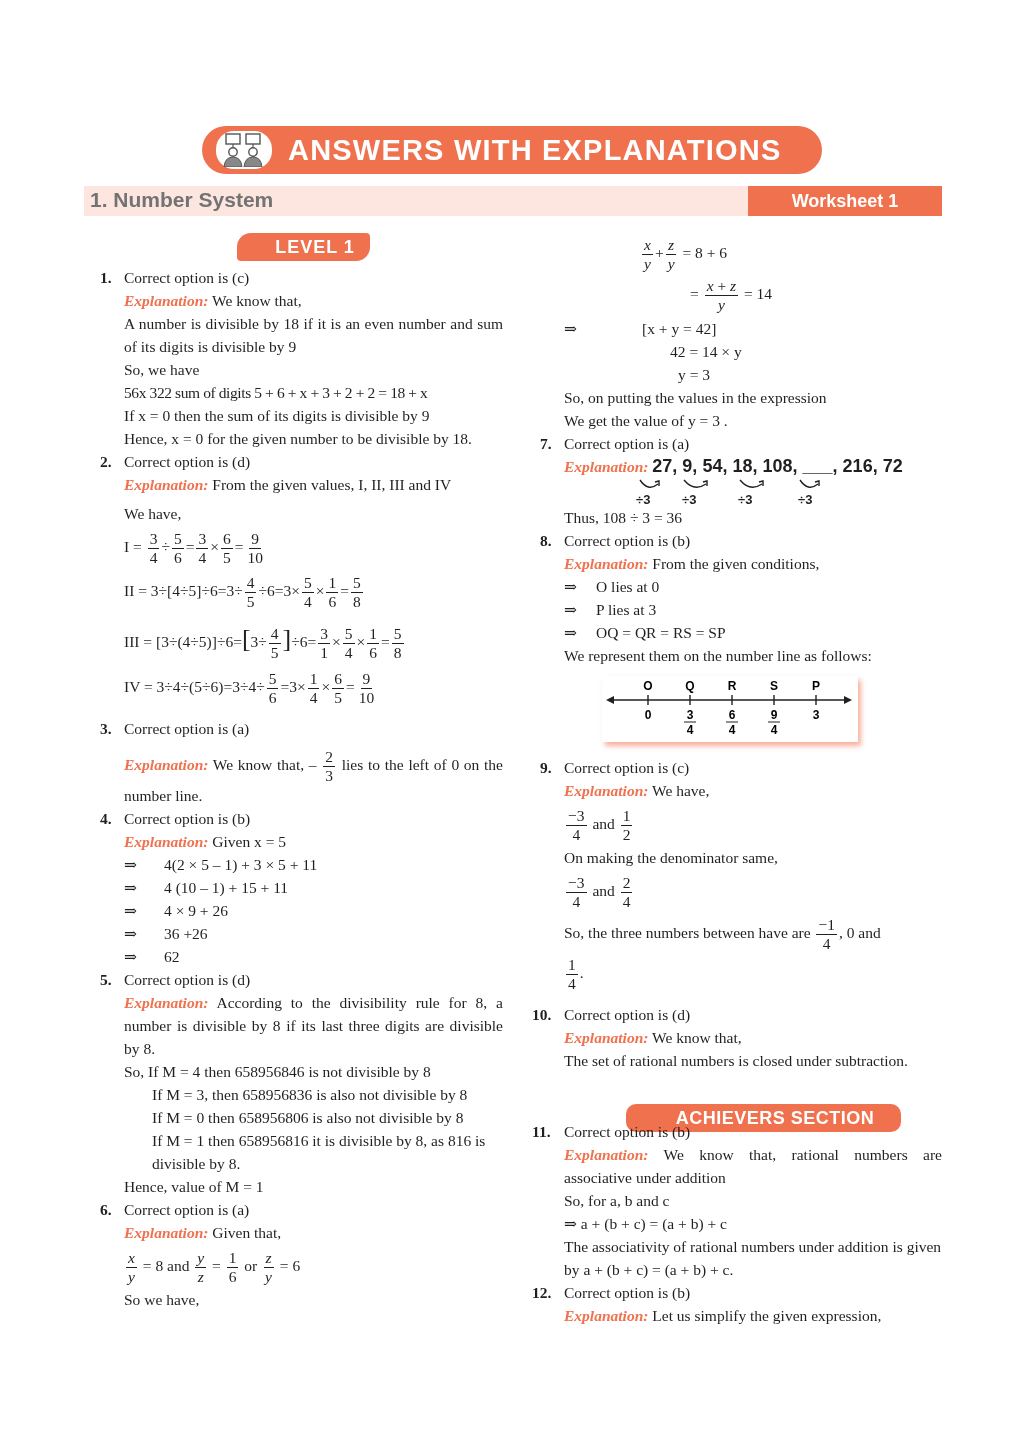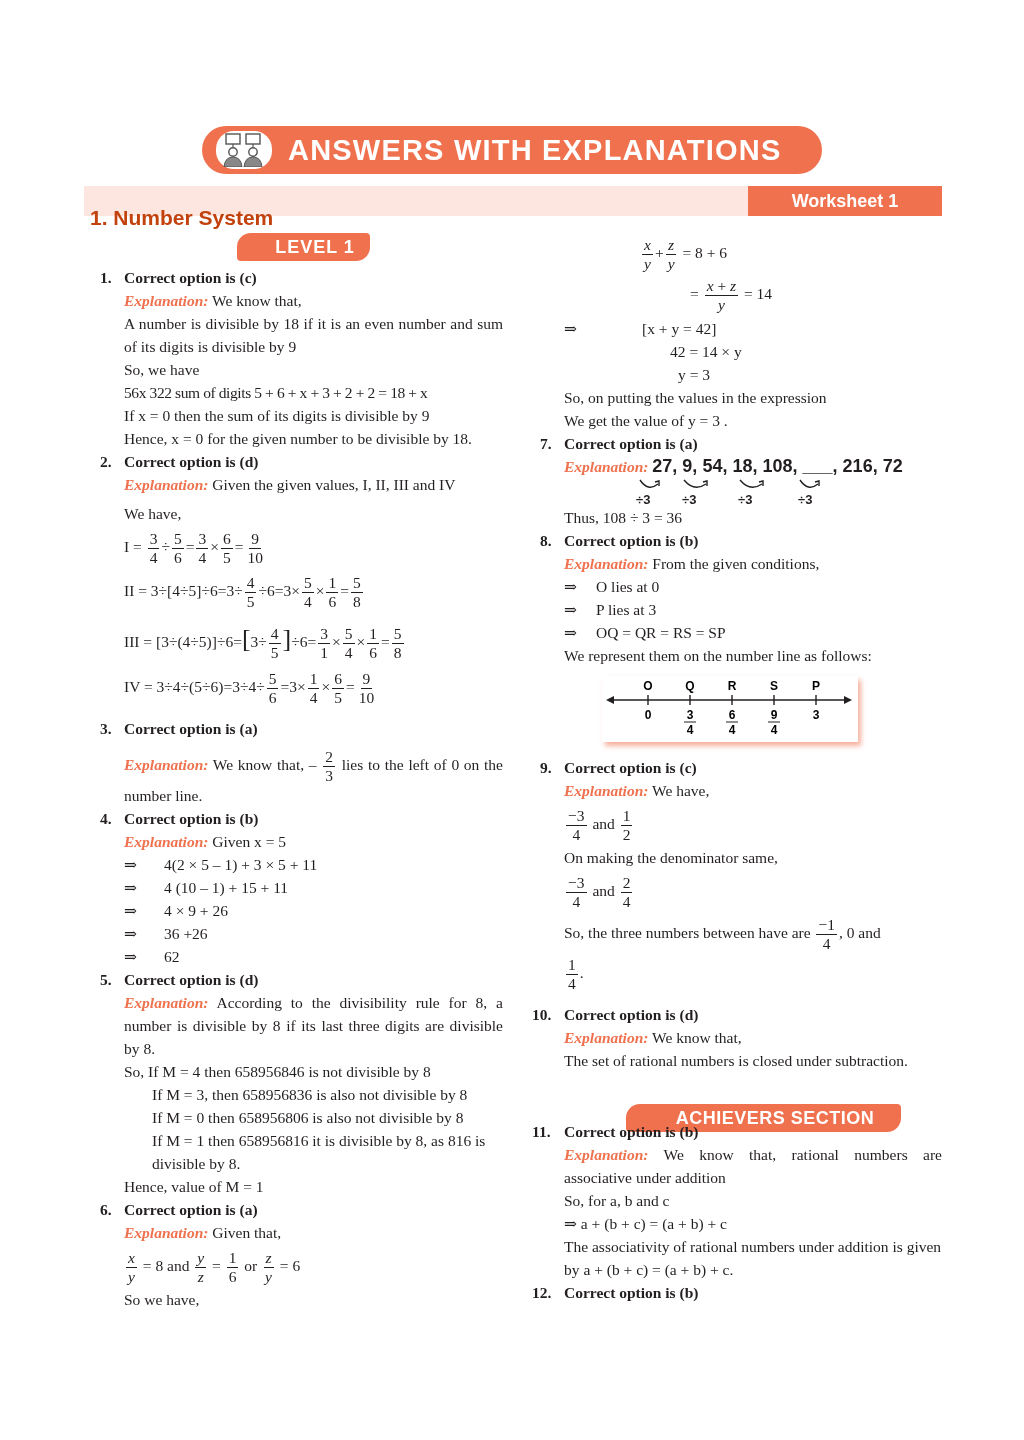--- a/index.html
+++ b/index.html
@@ -9,42 +9,42 @@
   
   .banner { position: absolute; left: 202px; top: 126px; width: 620px; height: 48px;
             background: #f0714e; border-radius: 24px; display: flex; align-items: center; }
   .banner-icon { width: 56px; height: 38px; margin-left: 14px; display: flex; align-items: center; justify-content: center;
                  background: #fff; border-radius: 18px; }
   .banner-title { color: #fff; font-family: "Liberation Sans", sans-serif; font-weight: bold; font-size: 29px;
                   letter-spacing: 1.2px; margin-left: 16px; }
 
   
   .chapter-bar { position: absolute; left: 84px; top: 186px; width: 858px; height: 30px; background: #fde6df; }
-  .chapter-title { position: absolute; left: 6px; top: 20px; font-family: "Liberation Sans", sans-serif; font-weight: bold;
-                   font-size: 21px; color: #c2410c; }
+  .chapter-title { position: absolute; left: 6px; top: 2px; font-family: "Liberation Sans", sans-serif; font-weight: bold;
+                   font-size: 21px; color: #737373; }
   .worksheet-tab { position: absolute; right: 0; top: 0; width: 194px; height: 30px; background: #f0714e; color: #fff;
                    font-family: "Liberation Sans", sans-serif; font-weight: bold; font-size: 18px;
                    display: flex; align-items: center; justify-content: center; text-align: center; }
 
   .pill { position: absolute; background: #f0714e; color: #fff; font-family: "Liberation Sans", sans-serif; font-weight: bold;
           display: flex; align-items: center; justify-content: center; border-radius: 12px 12px 12px 12px; padding-left: 23px; }
   .level-pill { left: 237px; top: 233px; width: 110px; height: 28px; font-size: 18px; letter-spacing: 1px;
                 border-top-left-radius: 14px; border-bottom-right-radius: 14px; border-top-right-radius: 4px; border-bottom-left-radius: 4px;}
   .ach-pill { left: 626px; top: 1104px; width: 252px; height: 28px; font-size: 18px; letter-spacing: 0.5px;
-              border-top-left-radius: 14px; border-bottom-right-radius: 14px; border-top-right-radius: 4px; border-bottom-left-radius: 4px; }
+              border-top-left-radius: 14px; border-bottom-right-radius: 14px; border-top-right-radius: 4px; border-bottom-left-radius: 4px; border-radius: 10px; }
 
   
   .col { position: absolute; line-height: 23px; }
   .col-left { left: 100px; top: 266px; width: 403px; }
   .col-right { left: 540px; top: 233px; width: 402px; }
 
   .q { position: relative; padding-left: 24px; }
   .qnum { position: absolute; left: 0; top: 0; font-weight: bold; }
   .col-right .q { padding-left: 24px; }
-  .qhead { font-weight: bold; }
+  .qhead { font-weight: normal; }
   .expl { color: #f0714e; font-style: italic; font-weight: bold; }
   .line { display: block; }
   .just { text-align: justify; }
   .indent { padding-left: 28px; }
   .arrow-row { display: flex; }
   .arrow-row .arr { width: 40px; flex: none; }
   i.v { font-style: italic; }
 
   
   .frac { display: inline-flex; flex-direction: column; align-items: center; vertical-align: middle; line-height: 18px; margin: 0 2px; }
@@ -96,21 +96,21 @@
     <span class="line just">A number is divisible by 18 if it is an even number and sum of its digits is divisible by 9</span>
     <span class="line">So, we have</span>
     <span class="line" style="letter-spacing:-0.4px">56x 322 sum of digits 5 + 6 + x + 3 + 2 + 2 = 18 + x</span>
     <span class="line">If x = 0 then the sum of its digits is divisible by 9</span>
     <span class="line just">Hence, x = 0 for the given number to be divisible by 18.</span>
   </div>
 
   <div class="q">
     <span class="qnum">2.</span>
     <span class="line qhead">Correct option is (d)</span>
-    <span class="line"><span class="expl">Explanation:</span><span> Given the given values, I, II, III and IV</span></span>
+    <span class="line"><span class="expl">Explanation:</span><span> From the given values, I, II, III and IV</span></span>
     <div style="height:6px"></div>
     <span class="line">We have,</span>
 
     <span class="mrow">
       <span>I =</span>
       <span class="frac">
           <span class="n">3</span>
           <span class="d">4</span>
         </span>÷<span class="frac">
           <span class="n">5</span>
@@ -432,14 +432,15 @@
     <span class="line qhead">Correct option is (b)</span>
     <span class="line just"><span class="expl">Explanation:</span><span> We know that, rational numbers are associative under addition</span></span>
     <span class="line">So, for a, b and c</span>
     <span class="line">⇒ a + (b + c) = (a + b) + c</span>
     <span class="line">The associativity of rational numbers under addition is given by a + (b + c) = (a + b) + c.</span>
   </div>
 
   <div class="q">
     <span class="qnum" style="left:-8px">12.</span>
     <span class="line qhead">Correct option is (b)</span>
+    <span class="line"><span class="expl">Explanation:</span><span> Let us simplify the given expression,</span></span>
   </div>
 </div>
 
 </body></html>

